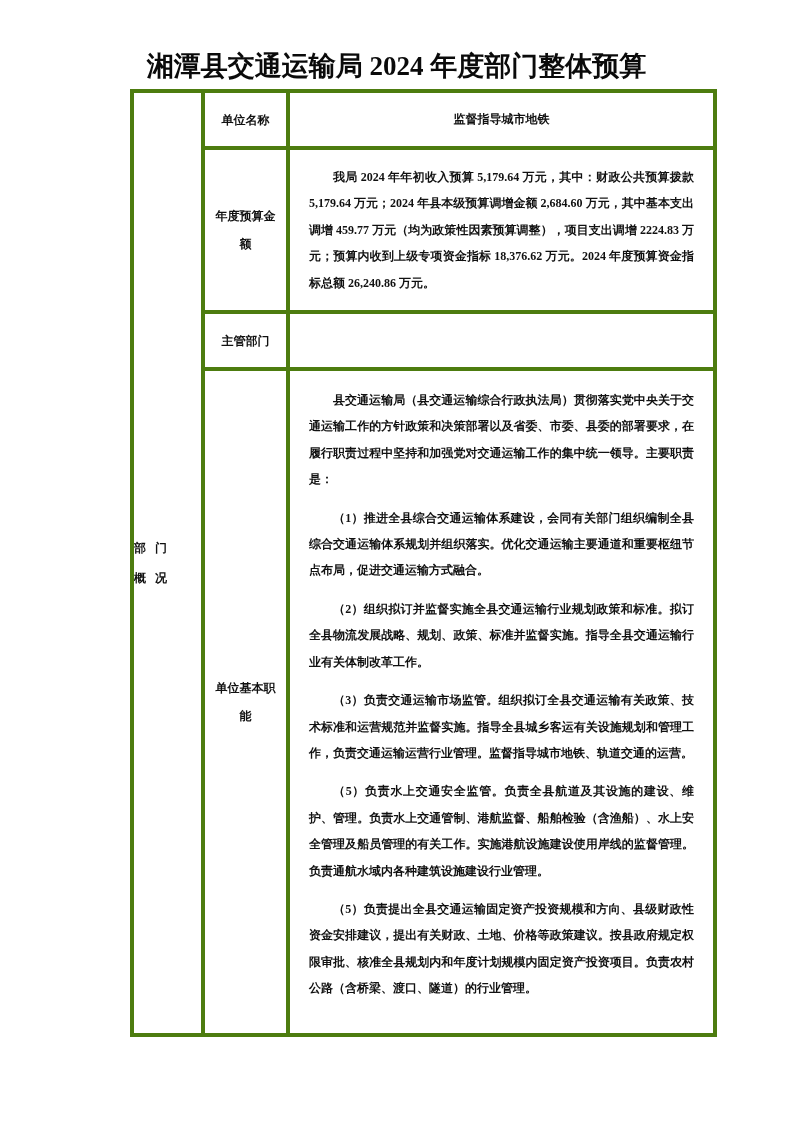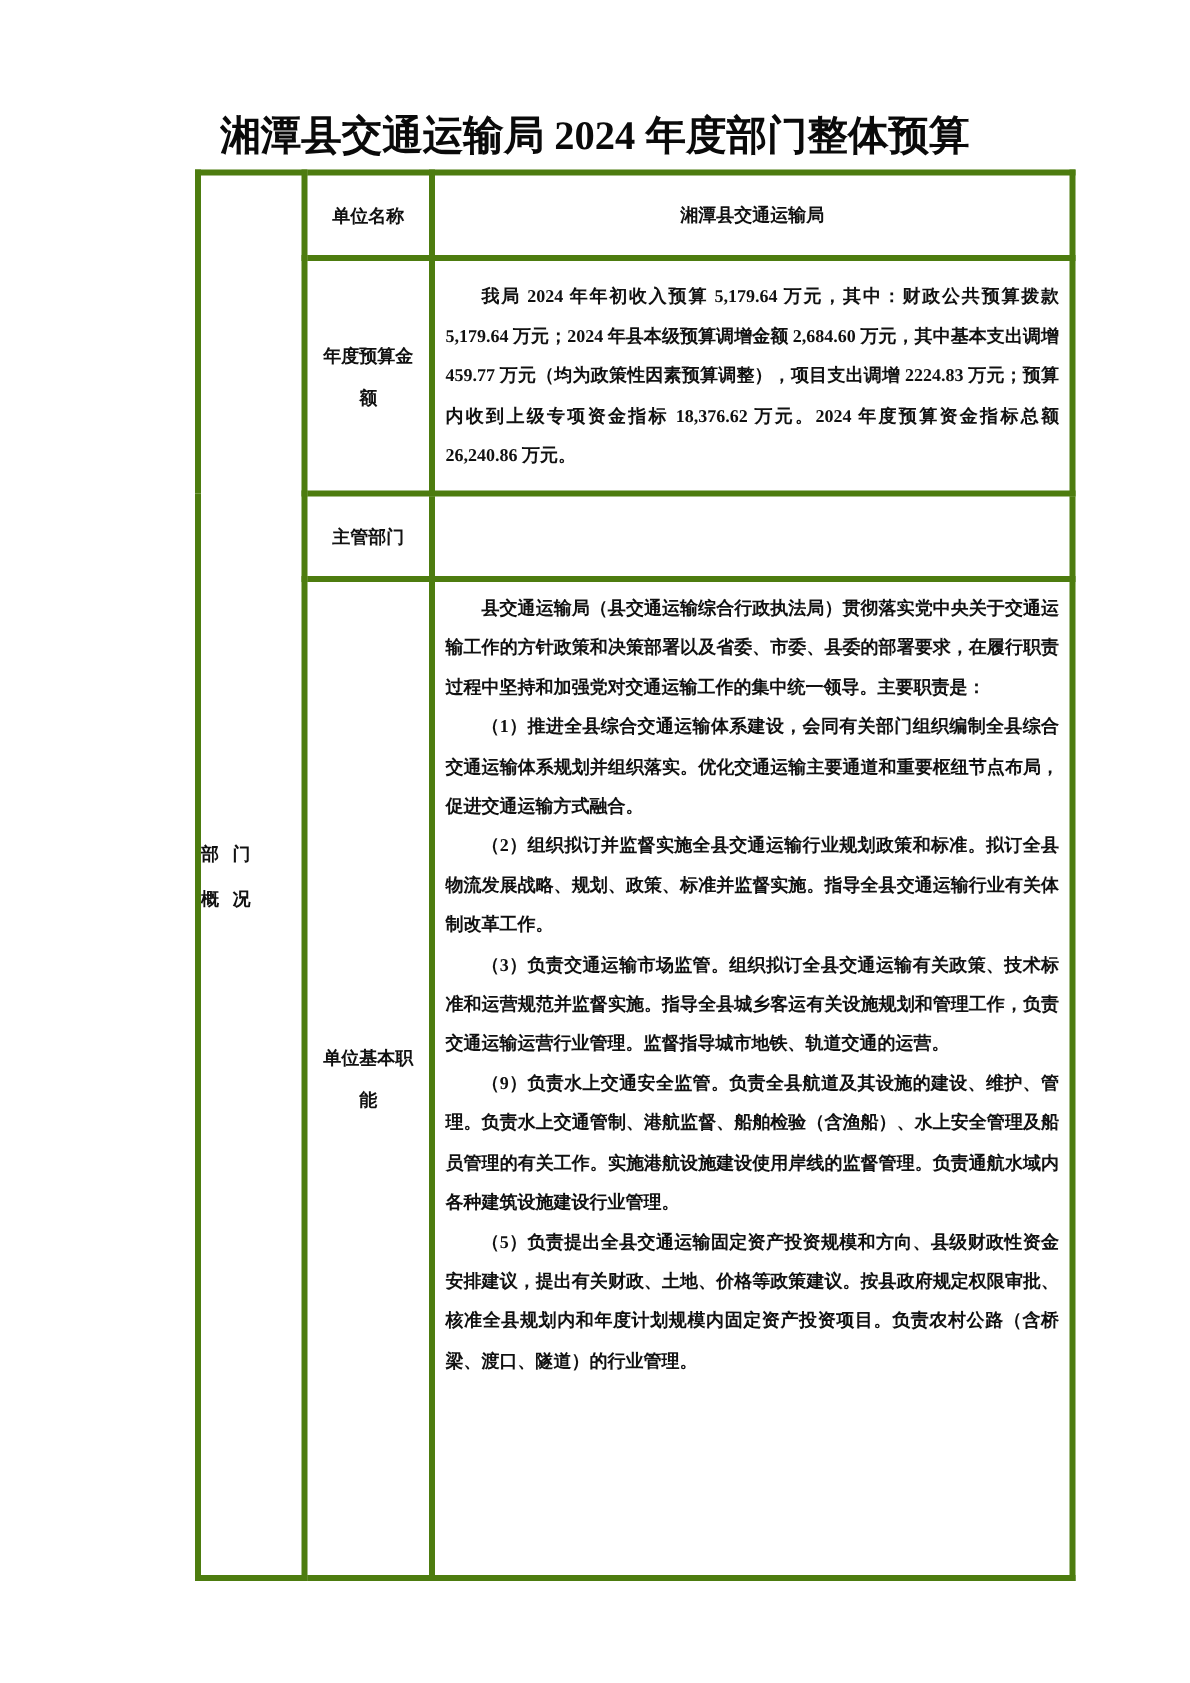--- a/index.html
+++ b/index.html
@@ -20,21 +20,20 @@
     height: 1122px;
     background: #ffffff;
   }
   .doc-title {
     padding-top: 46px;
     text-align: center;
     font-size: 27px;
     font-weight: bold;
     line-height: 40px;
     color: #0a0a0a;
-    margin-top: 24px;
   }
   table.doc-table {
     border-collapse: collapse;
     table-layout: fixed;
     margin-left: 130px;
     margin-top: 3px;
     width: 545px;
   }
   table.doc-table td {
     border: 4px solid #4d7c0f;
@@ -69,21 +68,21 @@
     text-align: justify;
   }
   td.content-center {
     text-align: center;
   }
   td.content-top {
     vertical-align: top;
     padding-top: 4px;
   }
   .content-cell p {
-    margin: 0;
+    margin: 12px;
     text-indent: 2em;
     text-align: justify;
   }
   tr.r1 { height: 57px; }
   tr.r2 { height: 157px; }
   tr.r3 { height: 57px; }
   tr.r4 { height: 666px; }
 </style>
 </head>
 <body>
@@ -95,21 +94,21 @@
   </div>
 
   <table class="doc-table">
     <tbody>
       <tr class="r1">
         <td class="section-cell" rowspan="4">
           <div class="section-line">部门</div>
           <div class="section-line">概况</div>
         </td>
         <td class="label-cell">单位名称</td>
-        <td class="content-cell content-center">湘潭县交通运输局</td>
+        <td class="content-cell content-center">监督指导城市地铁</td>
       </tr>
 
       <tr class="r2">
         <td class="label-cell">年度预算金额</td>
         <td class="content-cell">
           <p>我局 2024 年年初收入预算 5,179.64 万元，其中：财政公共预算拨款 5,179.64 万元；2024 年县本级预算调增金额 2,684.60 万元，其中基本支出调增 459.77 万元（均为政策性因素预算调整），项目支出调增 2224.83 万元；预算内收到上级专项资金指标 18,376.62 万元。2024 年度预算资金指标总额 26,240.86 万元。</p>
         </td>
       </tr>
 
       <tr class="r3">
@@ -117,20 +116,20 @@
         <td class="content-cell"></td>
       </tr>
 
       <tr class="r4">
         <td class="label-cell">单位基本职能</td>
         <td class="content-cell content-top">
           <p>县交通运输局（县交通运输综合行政执法局）贯彻落实党中央关于交通运输工作的方针政策和决策部署以及省委、市委、县委的部署要求，在履行职责过程中坚持和加强党对交通运输工作的集中统一领导。主要职责是：</p>
           <p>（1）推进全县综合交通运输体系建设，会同有关部门组织编制全县综合交通运输体系规划并组织落实。优化交通运输主要通道和重要枢纽节点布局，促进交通运输方式融合。</p>
           <p>（2）组织拟订并监督实施全县交通运输行业规划政策和标准。拟订全县物流发展战略、规划、政策、标准并监督实施。指导全县交通运输行业有关体制改革工作。</p>
           <p>（3）负责交通运输市场监管。组织拟订全县交通运输有关政策、技术标准和运营规范并监督实施。指导全县城乡客运有关设施规划和管理工作，负责交通运输运营行业管理。监督指导城市地铁、轨道交通的运营。</p>
-          <p>（9）负责水上交通安全监管。负责全县航道及其设施的建设、维护、管理。负责水上交通管制、港航监督、船舶检验（含渔船）、水上安全管理及船员管理的有关工作。实施港航设施建设使用岸线的监督管理。负责通航水域内各种建筑设施建设行业管理。</p>
+          <p>（5）负责水上交通安全监管。负责全县航道及其设施的建设、维护、管理。负责水上交通管制、港航监督、船舶检验（含渔船）、水上安全管理及船员管理的有关工作。实施港航设施建设使用岸线的监督管理。负责通航水域内各种建筑设施建设行业管理。</p>
           <p>（5）负责提出全县交通运输固定资产投资规模和方向、县级财政性资金安排建议，提出有关财政、土地、价格等政策建议。按县政府规定权限审批、核准全县规划内和年度计划规模内固定资产投资项目。负责农村公路（含桥梁、渡口、隧道）的行业管理。</p>
         </td>
       </tr>
     </tbody>
   </table>
 
 </div>
 
 </body></html>

